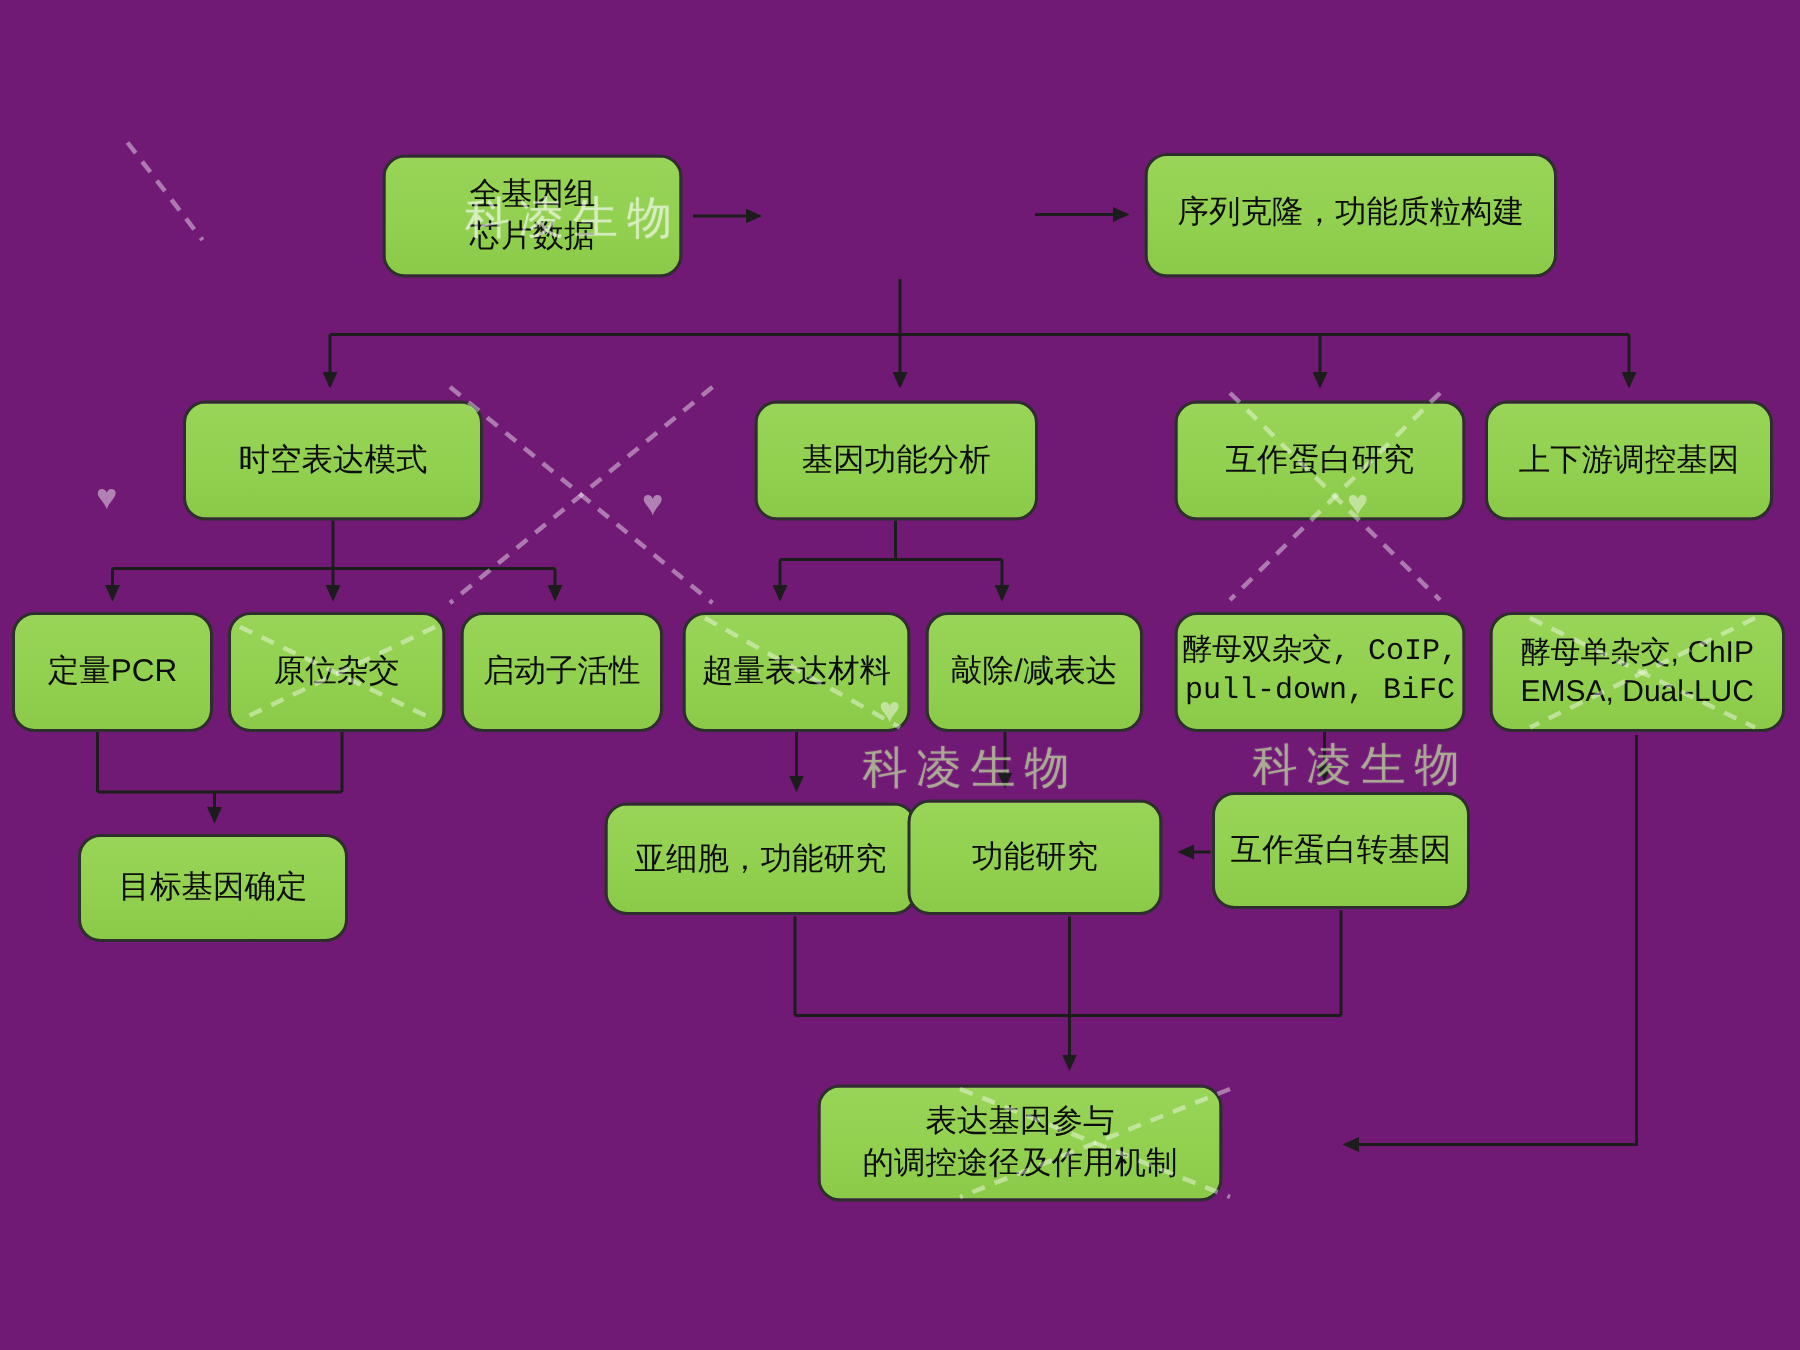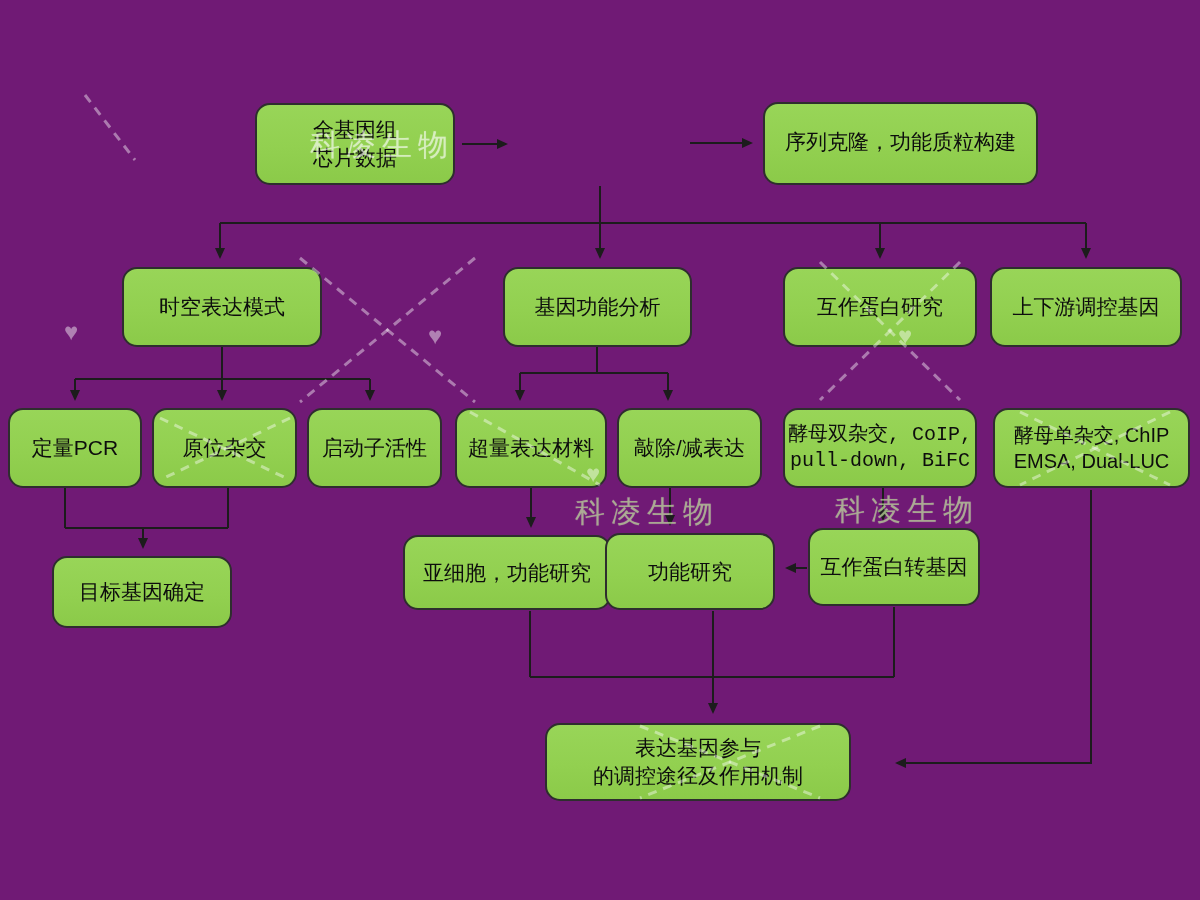--- a/index.html
+++ b/index.html
@@ -117,21 +117,21 @@
   <div class="node small" style="left:783px;top:408px;width:194px;height:80px;font-family:Liberation Mono, monospace;">酵母双杂交, CoIP,
 pull-down, BiFC</div>
   <div class="node small" style="left:993px;top:408px;width:197px;height:80px;">酵母单杂交, ChIP
 EMSA, Dual-LUC</div>
 
   <div class="node" style="left:52px;top:556px;width:180px;height:72px;">目标基因确定</div>
   <div class="node" style="left:390px;top:535px;width:208px;height:75px;margin-left:13px;">亚细胞，功能研究</div>
   <div class="node" style="left:605px;top:533px;width:170px;height:77px;">功能研究</div>
   <div class="node" style="left:808px;top:528px;width:172px;height:78px;">互作蛋白转基因</div>
 
-  <div class="node" style="left:545px;top:723px;width:306px;height:78px;">表达基因参与
+  <div class="node" style="left:545px;top:723px;width:270px;height:78px;">表达基因参与
 的调控途径及作用机制</div>
 
   <svg id="wm" width="1200" height="900" viewBox="0 0 1200 900">
     <g stroke="rgba(255,255,255,0.42)" stroke-width="3" stroke-dasharray="9 7" fill="none">
       <path d="M300,258 L475,402"></path>
       <path d="M475,258 L300,402"></path>
       <path d="M160,418 L290,480"></path>
       <path d="M290,418 L160,480"></path>
       <path d="M820,262 L960,400"></path>
       <path d="M960,262 L820,400"></path>

